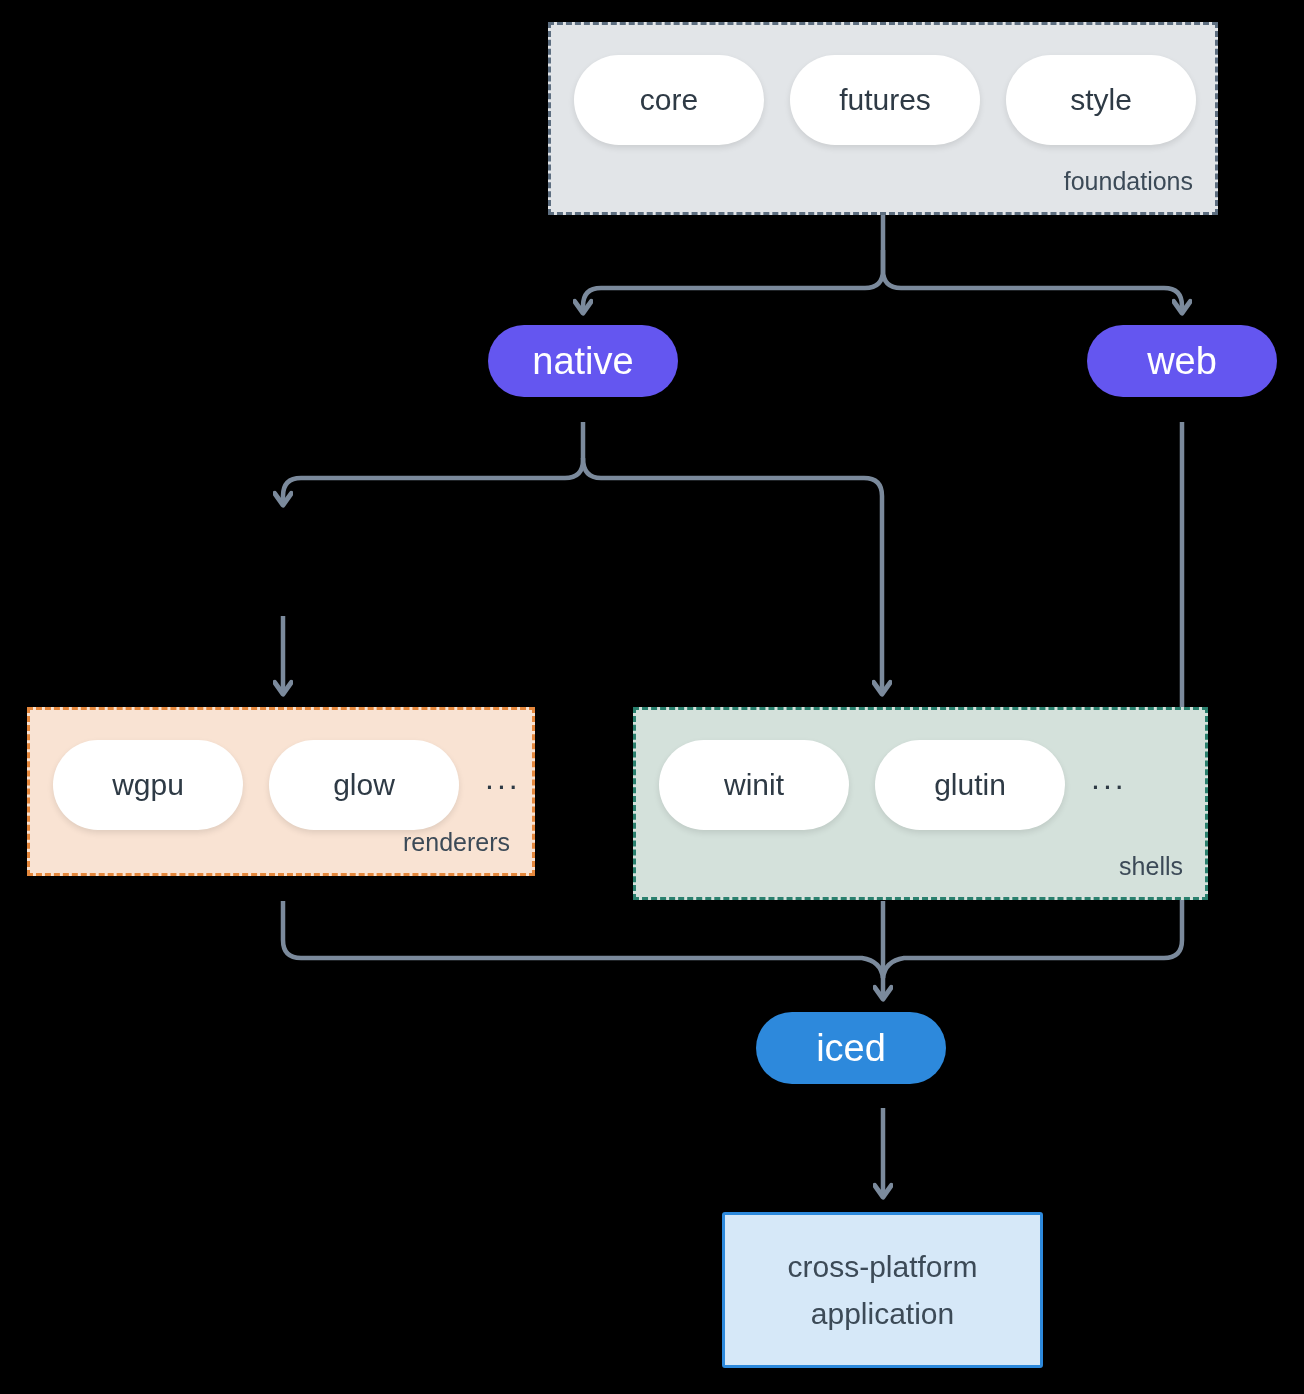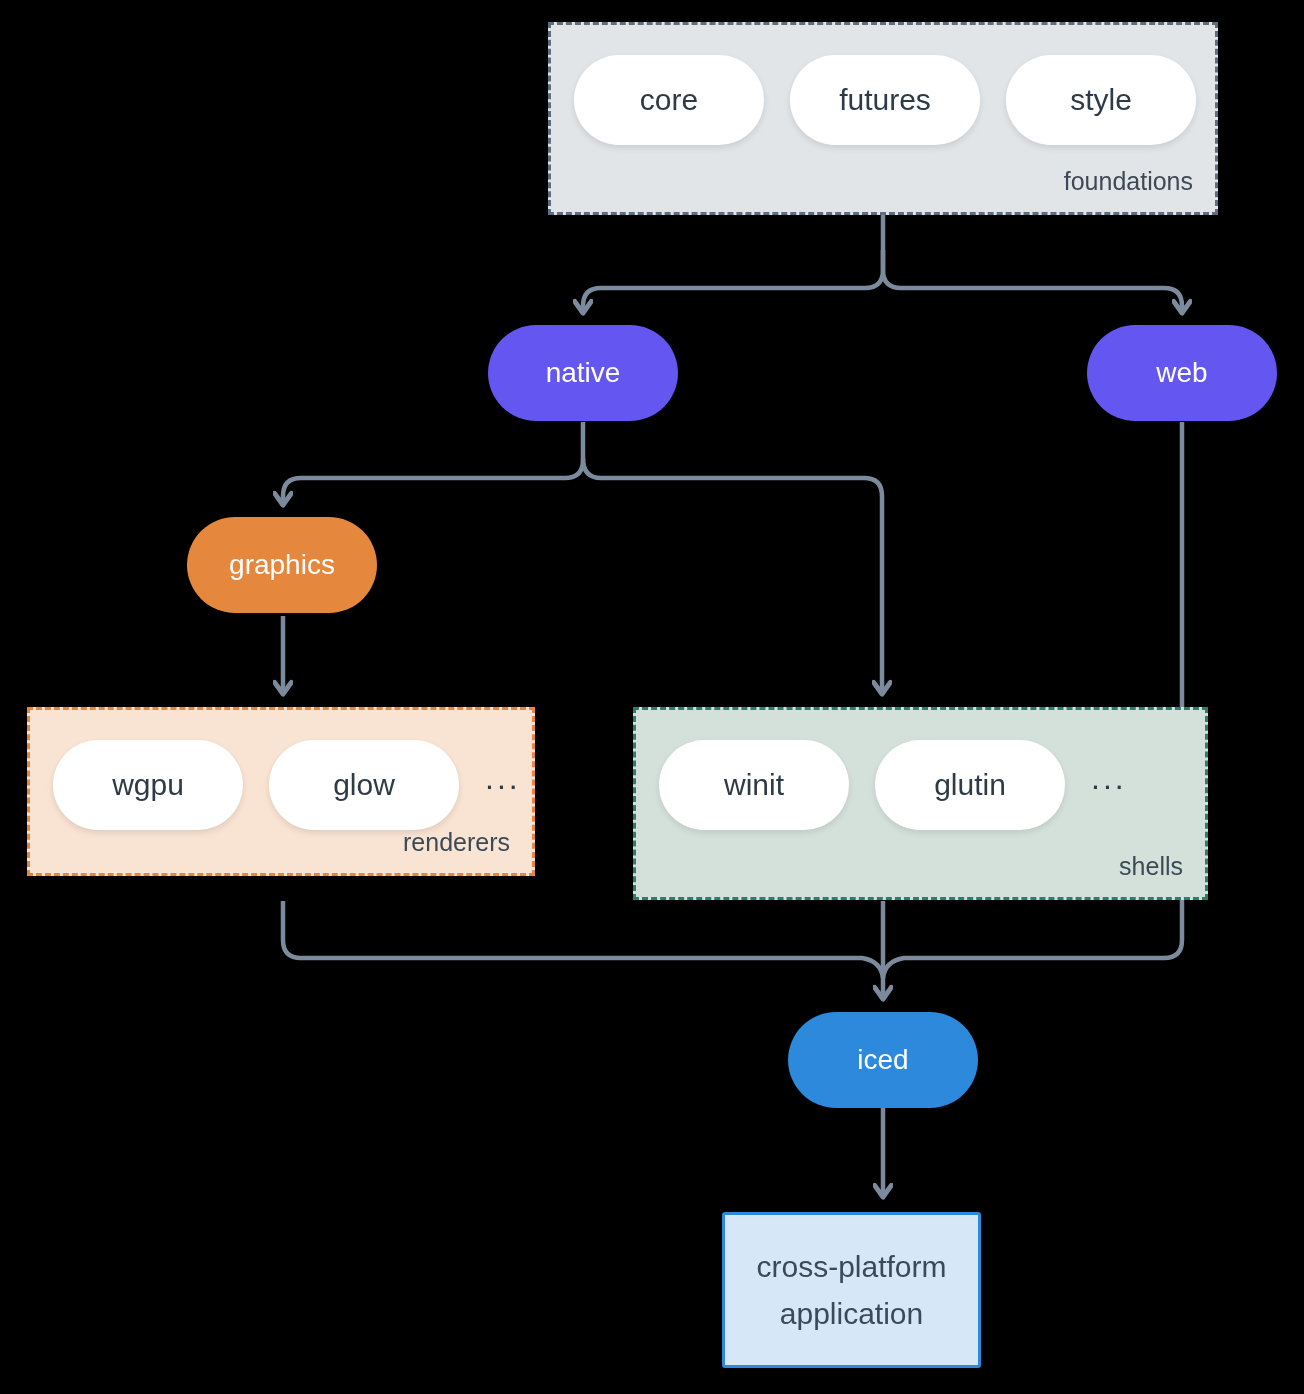--- a/index.html
+++ b/index.html
@@ -88,35 +88,35 @@
     padding-bottom: 14px;
   }
 
   
   .node {
     position: absolute;
     display: flex;
     align-items: center;
     justify-content: center;
     width: 190px;
-    height: 96px;
+    height: 72px;
     border-radius: 48px;
     color: var(--c-light_text, #fff);
-    font-size: 28px;
+    font-size: 38px;
   }
   #node-native  { left: 488px;  top: 325px; background: var(--c-purple, #6456f0); }
   #node-web     { left: 1087px; top: 325px; background: var(--c-purple, #6456f0); }
   #node-graphics{ left: 187px;  top: 517px; background: var(--c-orange, #e5883d); }
-  #node-iced    { left: 788px;  top: 1012px; background: var(--c-blue, #2d89dc); }
+  #node-iced    { left: 756px;  top: 1012px; background: var(--c-blue, #2d89dc); }
 
   
   #app-box {
     position: absolute;
     left: 722px; top: 1212px;
-    width: 259px; height: 156px;
+    width: 321px; height: 156px;
     box-sizing: border-box;
     background: var(--c-app_fill, #d6e8f8);
     border: 3px solid var(--c-blue, #2d89dc);
     border-radius: 3px;
     display: flex;
     flex-direction: column;
     align-items: center;
     justify-content: center;
     color: var(--c-label_text, #3c4a57);
     font-size: 30px;
@@ -151,21 +151,20 @@
       <div class="pill">core</div>
       <div class="pill">futures</div>
       <div class="pill">style</div>
     </div>
     <div class="group-label">foundations</div>
   </div>
 
   <div class="node" id="node-native">native</div>
   <div class="node" id="node-web">web</div>
 
-  <div class="node" id="node-graphics">graphics</div>
 
   <div class="group" id="group-renderers">
     <div class="pill-row">
       <div class="pill">wgpu</div>
       <div class="pill">glow</div>
       <div class="ellipsis">...</div>
     </div>
     <div class="group-label">renderers</div>
   </div>
 

